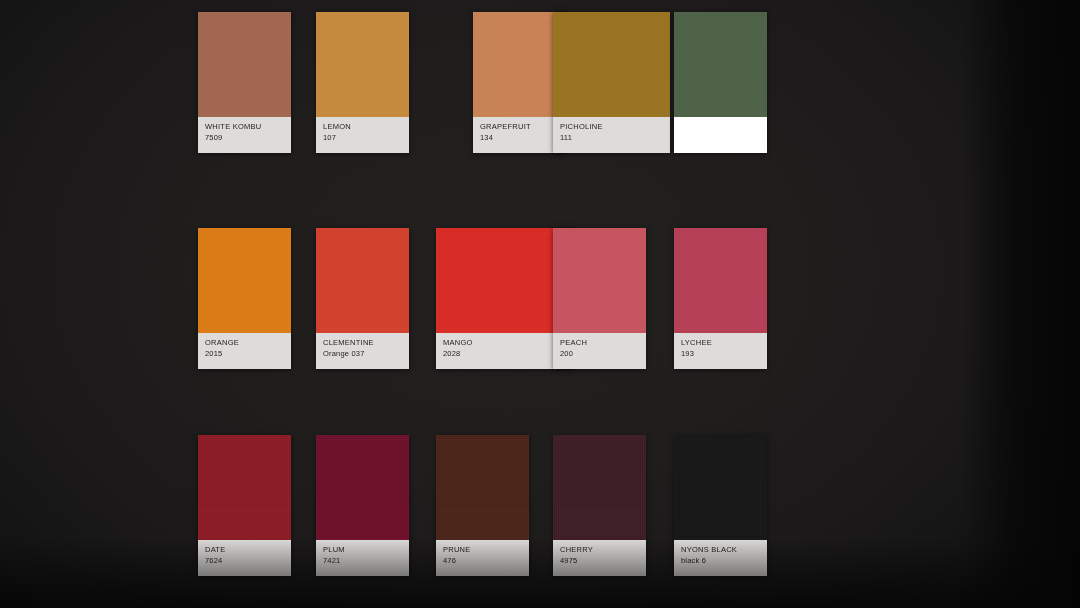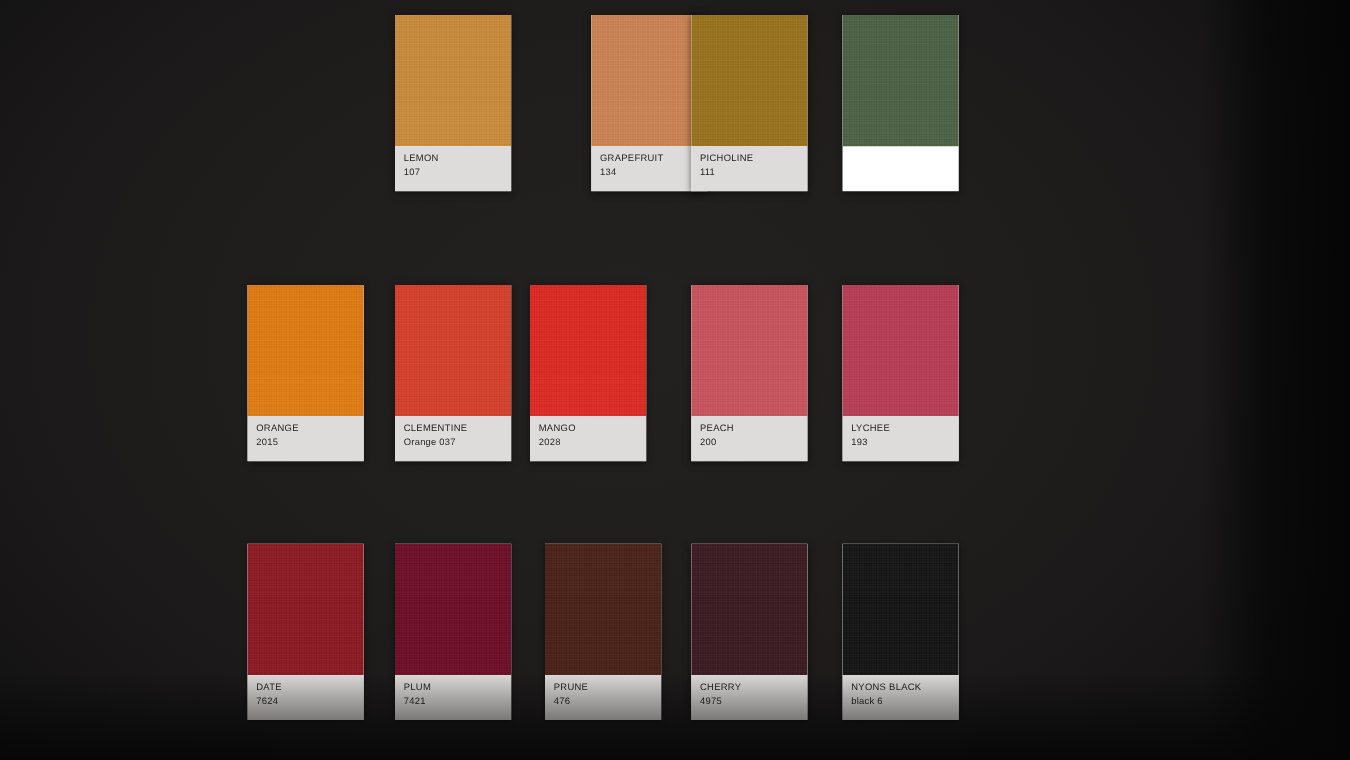--- a/index.html
+++ b/index.html
@@ -106,35 +106,42 @@
     font-family: "Liberation Sans", sans-serif;
     white-space: nowrap;
   }
 </style>
 </head>
 <body>
 
 <div id="scene">
 
   <div id="grid">
+      <div class="swatch-card" style="left: 198px; top: 12px;">
+        <div class="swatch-color" title="#A4674F" style="background: rgb(164, 103, 79);"></div>
+        <div class="swatch-label">
+          <span class="swatch-name">WHITE KOMBU</span>
+          <span class="swatch-code">7509</span>
+        </div>
+      </div>
       <div class="swatch-card" style="left: 316px; top: 12px;">
         <div class="swatch-color" title="#C98B3C" style="background: rgb(201, 139, 60);"></div>
         <div class="swatch-label">
           <span class="swatch-name">LEMON</span>
           <span class="swatch-code">107</span>
         </div>
       </div>
       <div class="swatch-card" style="left: 436px; top: 12px; margin-left: 37px;">
         <div class="swatch-color" title="#CB8354" style="background: rgb(203, 131, 84);"></div>
         <div class="swatch-label">
           <span class="swatch-name">GRAPEFRUIT</span>
           <span class="swatch-code">134</span>
         </div>
       </div>
-      <div class="swatch-card" style="left: 553px; top: 12px;">
+      <div class="swatch-card" style="left: 553px; top: 12px; padding-left: 24px;">
         <div class="swatch-color" title="#9A7420" style="background: rgb(154, 116, 32);"></div>
         <div class="swatch-label">
           <span class="swatch-name">PICHOLINE</span>
           <span class="swatch-code">111</span>
         </div>
       </div>
       <div class="swatch-card" style="left: 674px; top: 12px;">
         <div class="swatch-color" title="#4C6245" style="background: rgb(76, 98, 69);"></div>
       </div>
       <div class="swatch-card" style="left: 198px; top: 228px;">
@@ -144,21 +151,21 @@
           <span class="swatch-code">2015</span>
         </div>
       </div>
       <div class="swatch-card" style="left: 316px; top: 228px;">
         <div class="swatch-color" title="#D4402C" style="background: rgb(212, 64, 44);"></div>
         <div class="swatch-label">
           <span class="swatch-name">CLEMENTINE</span>
           <span class="swatch-code">Orange 037</span>
         </div>
       </div>
-      <div class="swatch-card" style="left: 424px; top: 228px;">
+      <div class="swatch-card" style="left: 436px; top: 228px; padding-left: 45px;">
         <div class="swatch-color" title="#DC2A24" style="background: rgb(220, 42, 36);"></div>
         <div class="swatch-label">
           <span class="swatch-name">MANGO</span>
           <span class="swatch-code">2028</span>
         </div>
       </div>
       <div class="swatch-card" style="left: 553px; top: 228px;">
         <div class="swatch-color" title="#C9545E" style="background: rgb(201, 84, 94);"></div>
         <div class="swatch-label">
           <span class="swatch-name">PEACH</span>

